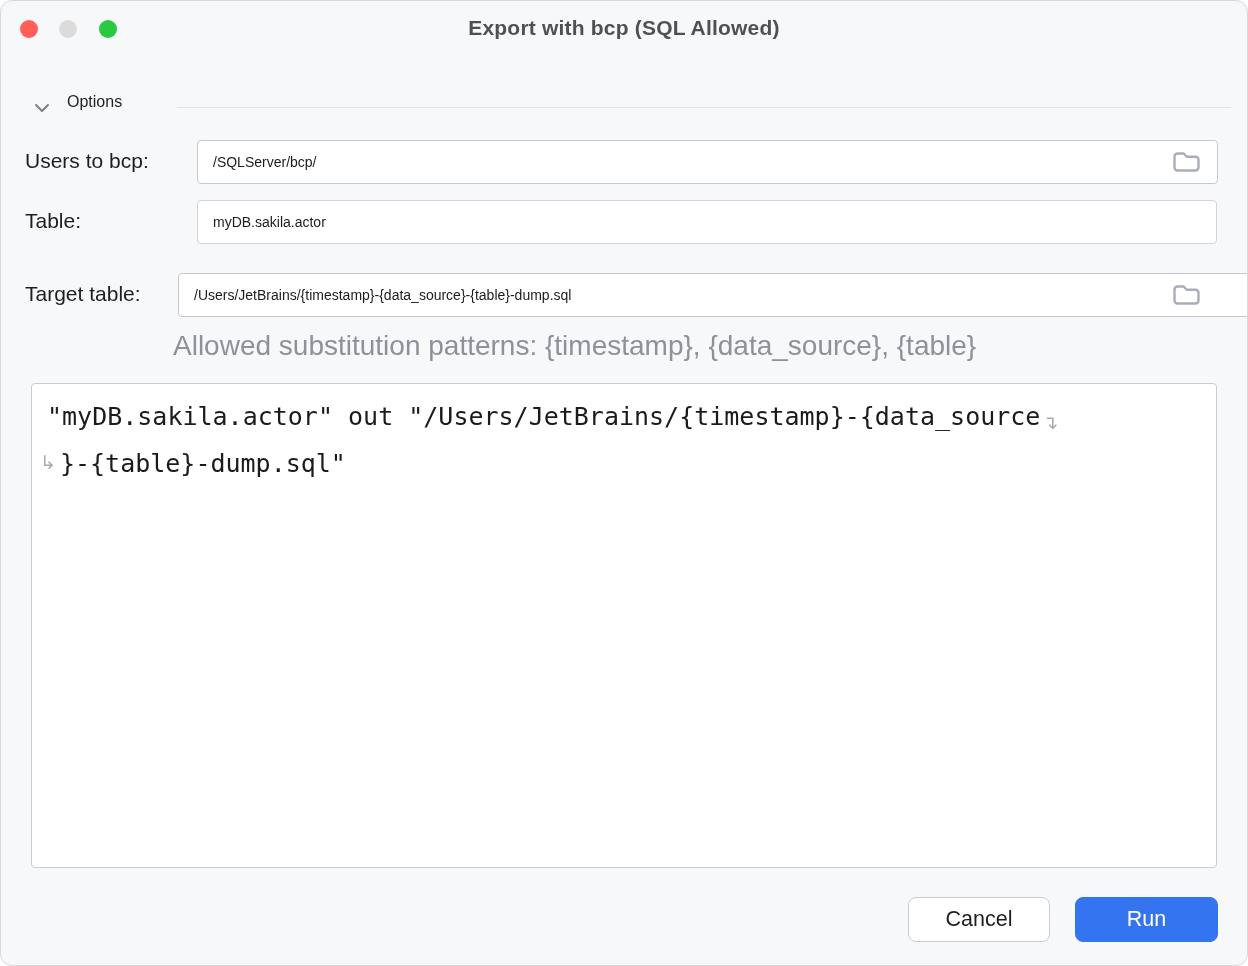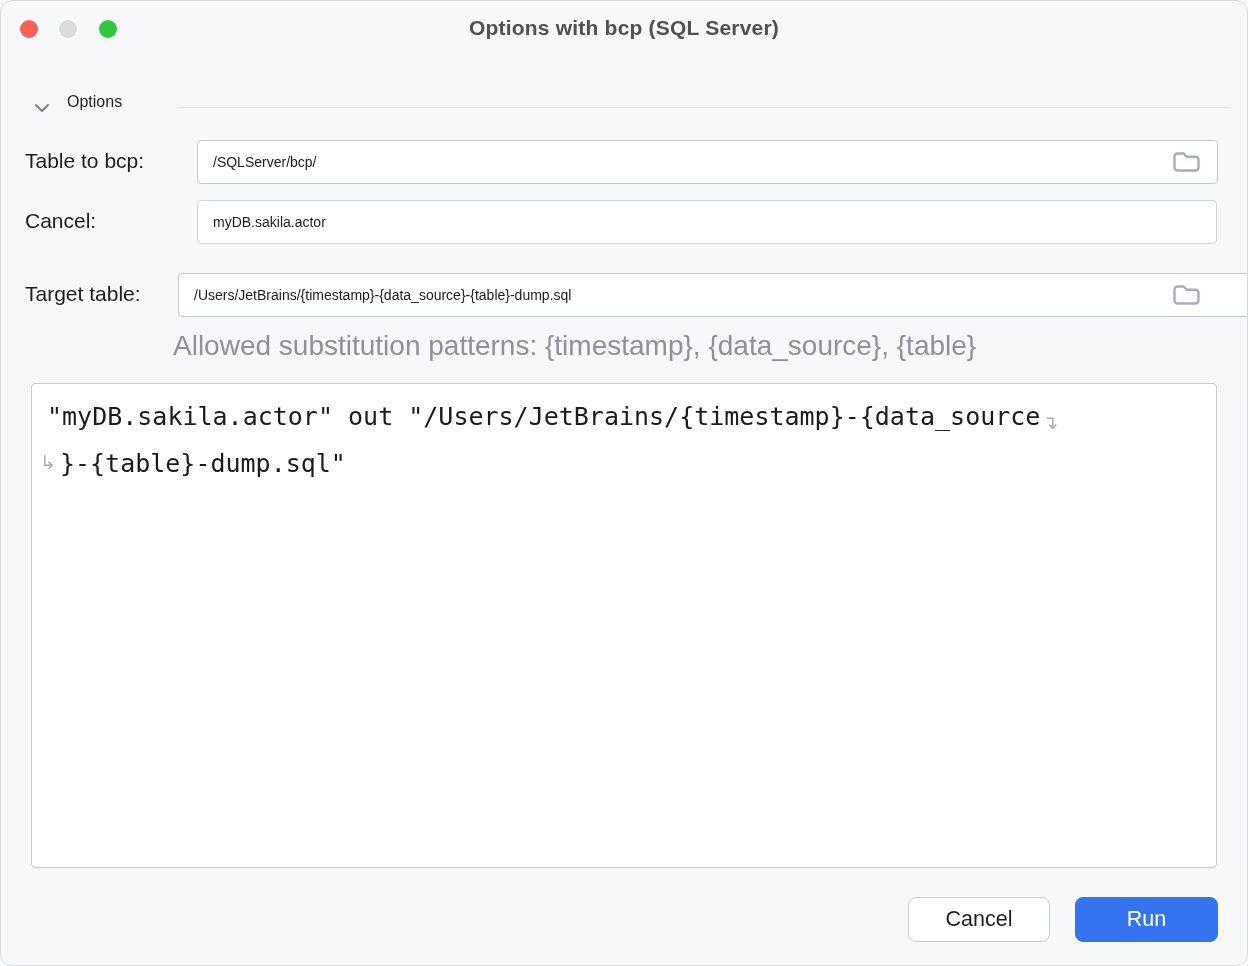--- a/index.html
+++ b/index.html
@@ -116,44 +116,44 @@
 </style>
 </head>
 <body>
 
 <div class="dialog">
 
   <div class="titlebar">
     <span class="traffic close" style="background:#fe5f57"></span>
     <span class="traffic minimize" style="background:#dbdbdb"></span>
     <span class="traffic zoom" style="background:#2bc840"></span>
-    <div class="window-title">Options with bcp (SQL Server)</div>
+    <div class="window-title">Export with bcp (SQL Allowed)</div>
   </div>
 
   <div class="options-header">
     <span class="chevron">
       <svg width="20" height="18" viewBox="0 0 20 18" fill="none">
         <polyline points="4,6 10,12 16,6" stroke="#7b8089" stroke-width="2" stroke-linecap="round" stroke-linejoin="round"></polyline>
       </svg>
     </span>
     <span class="options-label">Options</span>
     <span class="options-divider"></span>
   </div>
 
-  <label class="field-label" style="top:148px">Table to bcp:</label>
+  <label class="field-label" style="top:148px">Users to bcp:</label>
   <input id="path-input" class="text-input" type="text" value="/SQLServer/bcp/" style="">
   <button id="path-browse" class="browse-btn">
     <span>
       <svg width="30" height="26" viewBox="0 0 30 26" fill="none">
         <path d="M3.5 8.5 a3 3 0 0 1 3-3 h6.2 l3 3.2 h8.8 a3 3 0 0 1 3 3 v7.8 a3 3 0 0 1 -3 3 h-18 a3 3 0 0 1 -3-3 z" stroke="#a9adbb" stroke-width="2.4" stroke-linejoin="round"></path>
       </svg>
     </span>
   </button>
 
-  <label class="field-label" style="top:208px">Cancel:</label>
+  <label class="field-label" style="top:208px">Table:</label>
   <input id="table-input" class="text-input no-browse" type="text" value="myDB.sakila.actor" style="">
 
   <label class="field-label" style="top:281px">Target table:</label>
   <input id="target-input" class="text-input" type="text" value="/Users/JetBrains/{timestamp}-{data_source}-{table}-dump.sql" style="">
   <button id="target-browse" class="browse-btn">
     <span>
       <svg width="30" height="26" viewBox="0 0 30 26" fill="none">
         <path d="M3.5 8.5 a3 3 0 0 1 3-3 h6.2 l3 3.2 h8.8 a3 3 0 0 1 3 3 v7.8 a3 3 0 0 1 -3 3 h-18 a3 3 0 0 1 -3-3 z" stroke="#a9adbb" stroke-width="2.4" stroke-linejoin="round"></path>
       </svg>
     </span>

